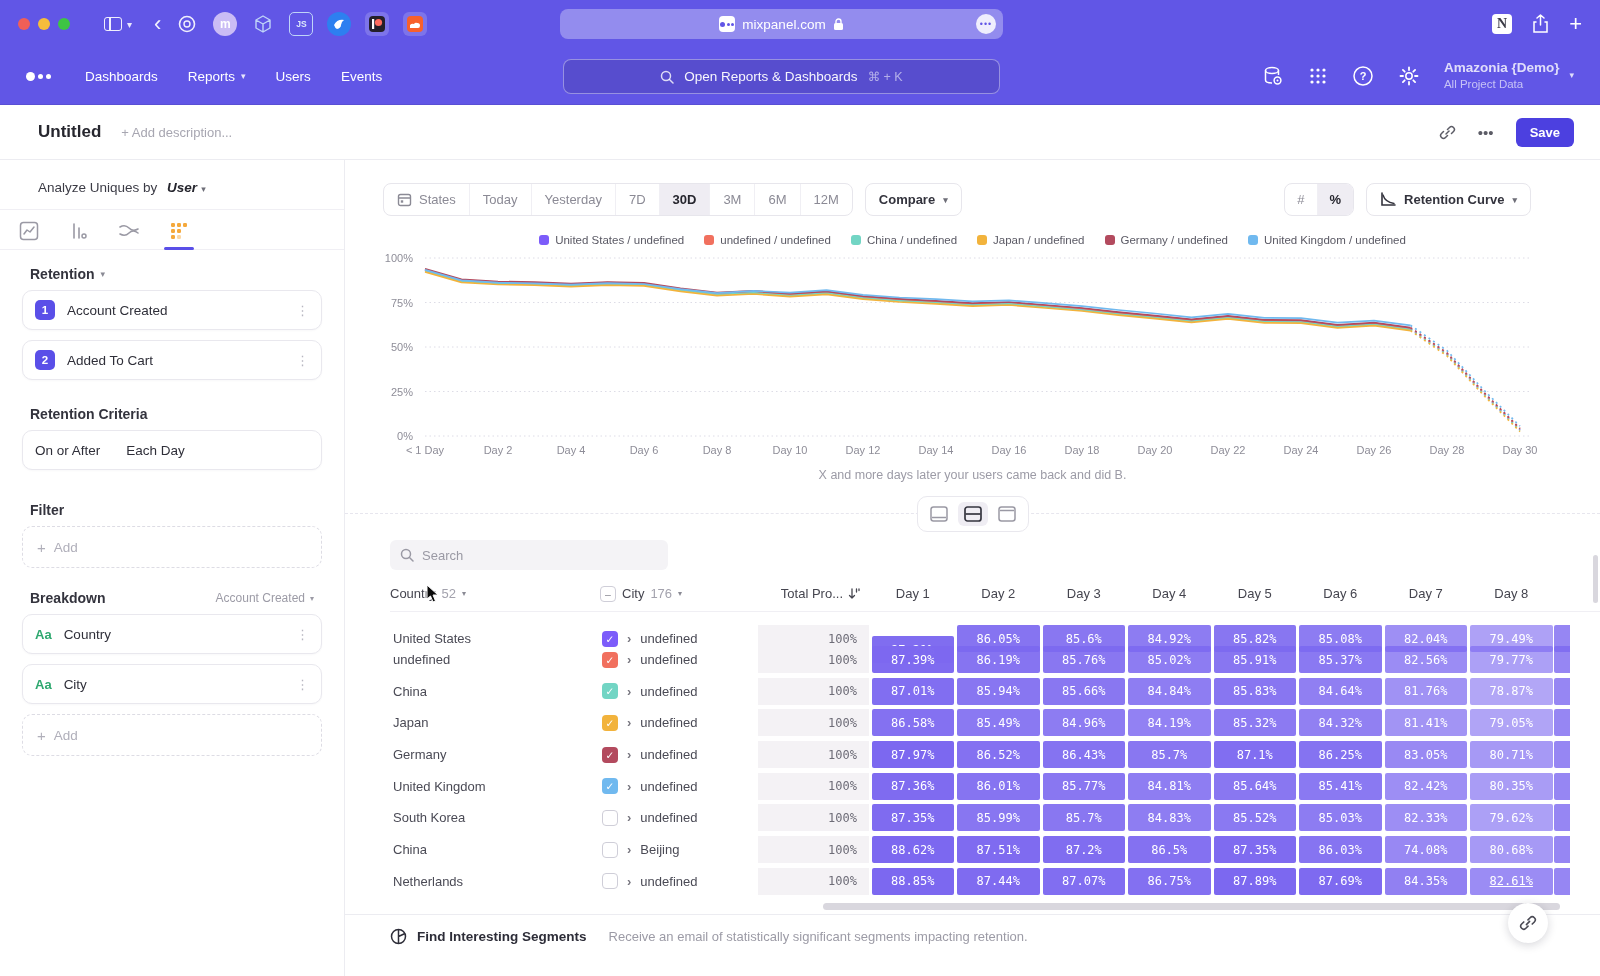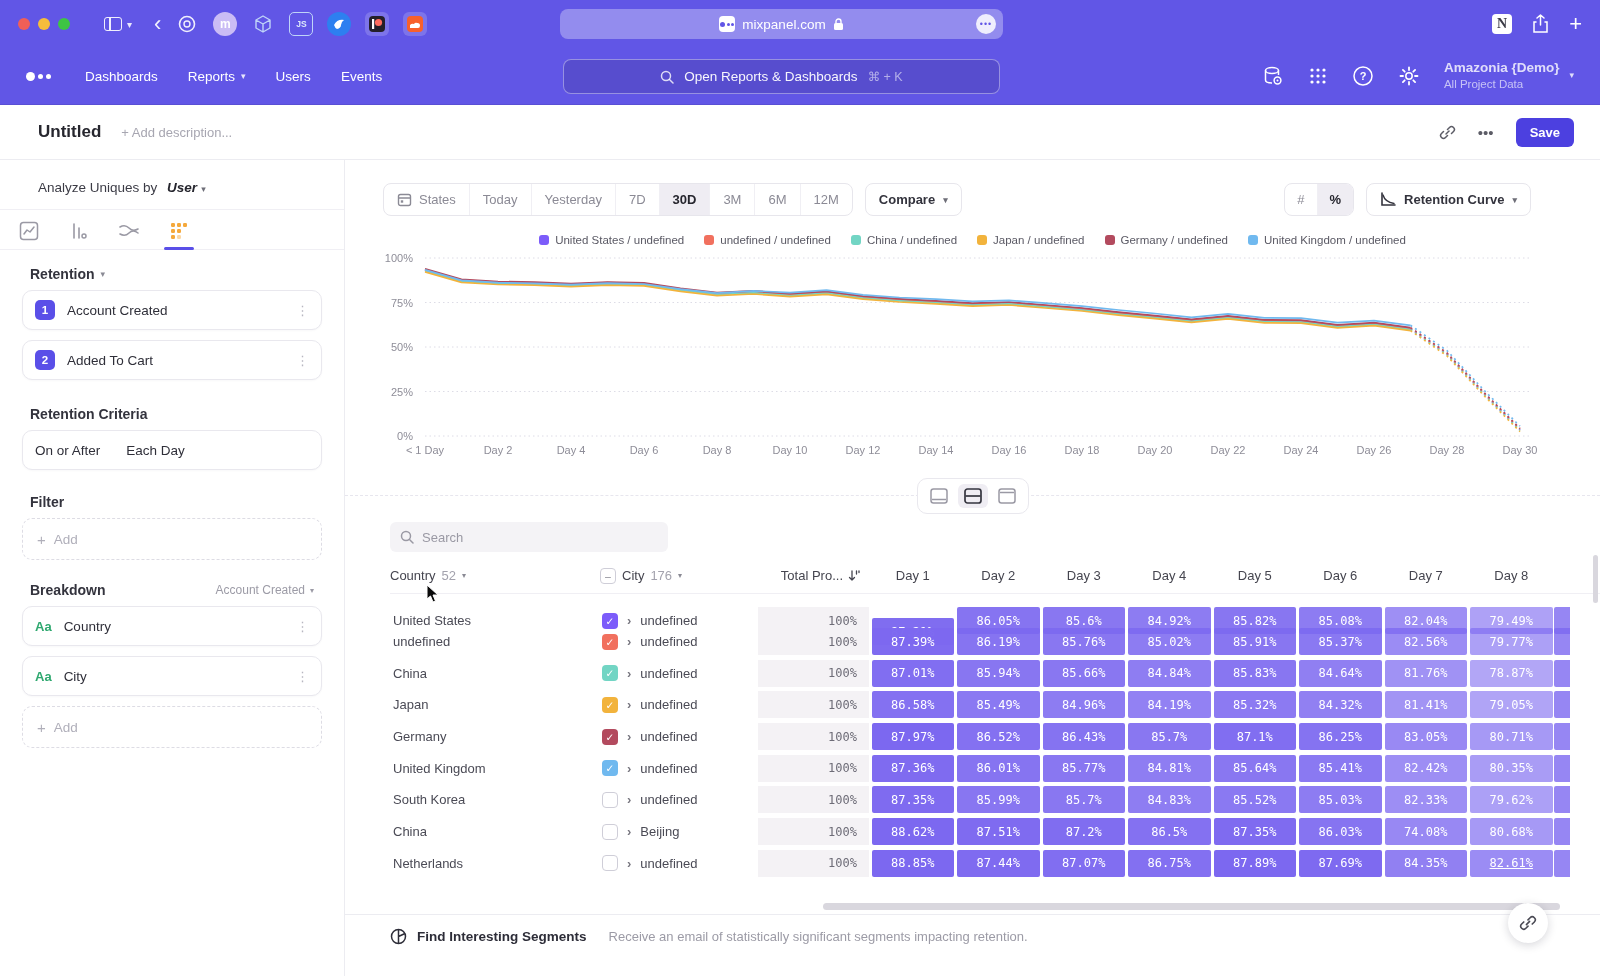--- a/index.html
+++ b/index.html
@@ -344,21 +344,21 @@
 
       <div class="sec-h" style="margin-top:26px;">
           <span>Retention Criteria</span>
         </div>
       <div class="card crit-card">
         <span>On or After</span>
         <span class="crit-gap"></span>
         <span>Each Day</span>
       </div>
 
-      <div class="sec-h" style="margin-top:24px;">
+      <div class="sec-h" style="margin-top:32px;">
           <span>Filter</span>
         </div>
       <div class="add-card">
           <span style="font-size:15px;">+</span>
           <span>Add</span>
         </div>
 
       <div class="bd-head">
         <span class="sec-h" style="margin:0;">
             <span>Breakdown</span>
@@ -504,20 +504,21 @@
             <path d="M80.0 22.8 L 116.5 33.3 L 153.0 35.5 L 189.5 36.2 L 226.0 37.6 L 262.5 36.0 L 299.0 36.9 L 335.5 42.2 L 372.0 46.5 L 408.5 44.9 L 445.0 47.6 L 481.5 45.2 L 518.0 50.1 L 554.5 52.9 L 591.0 54.9 L 627.5 57.2 L 664.0 55.9 L 700.5 58.9 L 737.0 62.0 L 773.5 66.1 L 810.0 69.6 L 846.5 73.4 L 883.0 69.8 L 919.5 73.7 L 956.0 74.1 L 992.5 78.7 L 1029.0 76.6 L 1065.5 81.6" fill="none" stroke="#72d5c4" stroke-width="1.7" stroke-linejoin="round"></path>
             <path d="M1065.5 81.6 L 1102.0 106.8 L 1138.5 146.0 L 1175.0 182.5" fill="none" stroke="#72d5c4" stroke-width="1.7" stroke-linejoin="round" stroke-dasharray="2 3.5"></path>
             <path d="M80.0 23.9 L 116.5 34.4 L 153.0 36.5 L 189.5 37.2 L 226.0 38.7 L 262.5 37.1 L 299.0 37.9 L 335.5 43.3 L 372.0 47.6 L 408.5 46.0 L 445.0 48.6 L 481.5 46.3 L 518.0 51.1 L 554.5 54.0 L 591.0 55.9 L 627.5 58.2 L 664.0 57.0 L 700.5 60.0 L 737.0 63.0 L 773.5 67.1 L 810.0 70.7 L 846.5 74.4 L 883.0 70.9 L 919.5 74.8 L 956.0 75.1 L 992.5 79.8 L 1029.0 77.6 L 1065.5 82.6" fill="none" stroke="#f2b33c" stroke-width="1.7" stroke-linejoin="round"></path>
             <path d="M1065.5 82.6 L 1102.0 107.9 L 1138.5 147.1 L 1175.0 183.6" fill="none" stroke="#f2b33c" stroke-width="1.7" stroke-linejoin="round" stroke-dasharray="2 3.5"></path>
             <path d="M80.0 20.9 L 116.5 31.4 L 153.0 33.5 L 189.5 34.2 L 226.0 35.6 L 262.5 34.0 L 299.0 34.9 L 335.5 40.3 L 372.0 44.5 L 408.5 42.9 L 445.0 45.6 L 481.5 43.3 L 518.0 48.1 L 554.5 50.9 L 591.0 52.9 L 627.5 55.2 L 664.0 54.0 L 700.5 57.0 L 737.0 60.0 L 773.5 64.1 L 810.0 67.7 L 846.5 71.4 L 883.0 67.8 L 919.5 71.8 L 956.0 72.1 L 992.5 76.8 L 1029.0 74.6 L 1065.5 79.6" fill="none" stroke="#b34a5e" stroke-width="1.7" stroke-linejoin="round"></path>
             <path d="M1065.5 79.6 L 1102.0 104.9 L 1138.5 144.0 L 1175.0 180.5" fill="none" stroke="#b34a5e" stroke-width="1.7" stroke-linejoin="round" stroke-dasharray="2 3.5"></path>
             <path d="M80.0 21.9 L 116.5 32.4 L 153.0 34.6 L 189.5 35.3 L 226.0 36.7 L 262.5 35.1 L 299.0 36.0 L 335.5 41.2 L 372.0 45.1 L 408.5 42.8 L 445.0 44.7 L 481.5 42.2 L 518.0 46.8 L 554.5 49.5 L 591.0 51.1 L 627.5 53.4 L 664.0 52.4 L 700.5 55.2 L 737.0 58.1 L 773.5 62.0 L 810.0 65.5 L 846.5 69.3 L 883.0 65.9 L 919.5 69.8 L 956.0 70.2 L 992.5 74.6 L 1029.0 72.7 L 1065.5 77.3" fill="none" stroke="#70b9ef" stroke-width="1.7" stroke-linejoin="round"></path>
             <path d="M1065.5 77.3 L 1102.0 102.6 L 1138.5 141.7 L 1175.0 178.2" fill="none" stroke="#70b9ef" stroke-width="1.7" stroke-linejoin="round" stroke-dasharray="2 3.5"></path>
           </g>
         </svg>
+      <div class="subtitle">X and more days later your users came back and did B.</div>
 
       <div class="vt-row">
         <div class="vt-pill">
           <span class="vt-ic">
               <svg width="18" height="16" viewBox="0 0 18 16">
                 <rect x="1" y="1" width="16" height="14" rx="2.5" fill="none" stroke="#9a99a4" stroke-width="1.5"></rect>
                 <path d="M2 11.5 H16" stroke="#9a99a4" stroke-width="1.5"></path>
               </svg>
             </span>
           <span class="vt-ic active">

